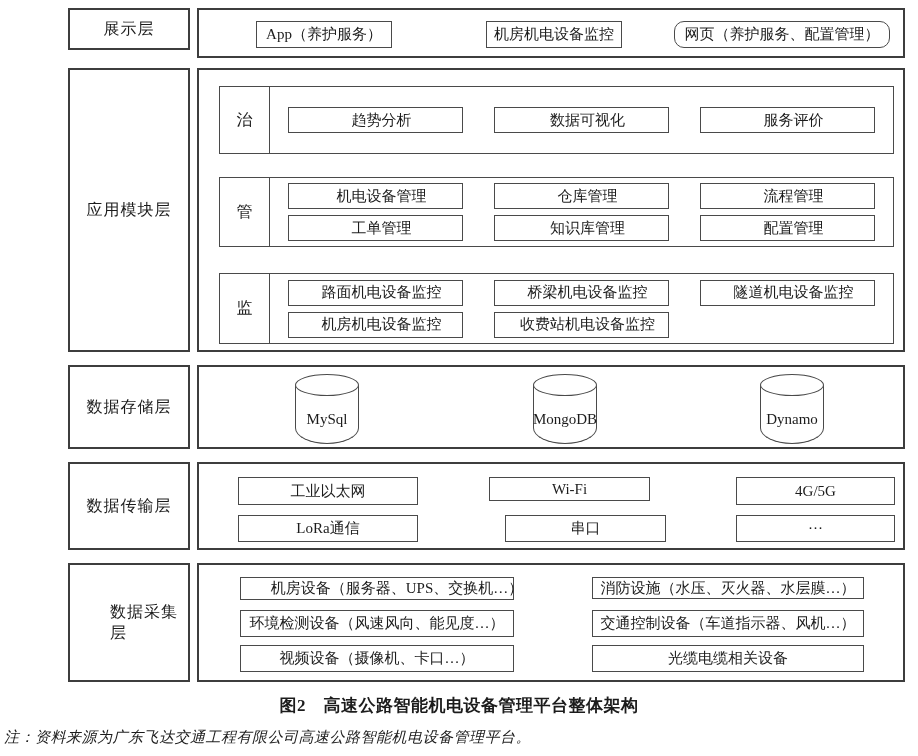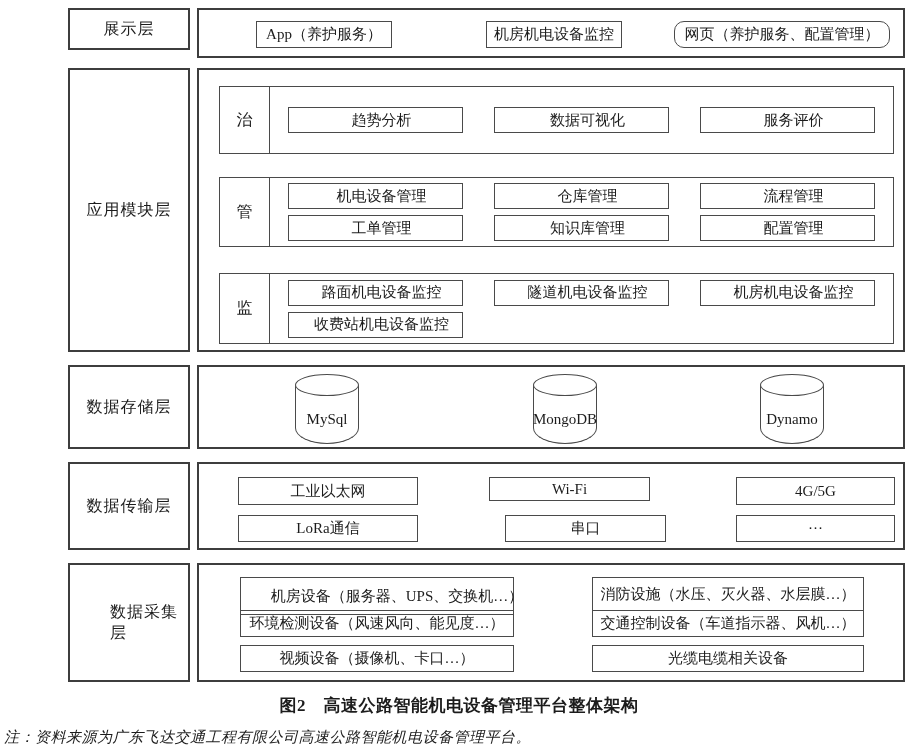--- a/index.html
+++ b/index.html
@@ -106,20 +106,21 @@
         <div class="g-item">工单管理</div>
         <div class="g-item">知识库管理</div>
         <div class="g-item">配置管理</div>
       </div>
     </div>
 
     <div class="group" style="top:203px;height:71px;">
       <div class="group-tag">监</div>
       <div class="group-items">
         <div class="g-item">路面机电设备监控</div>
+        <div class="g-item">桥梁机电设备监控</div>
         <div class="g-item">隧道机电设备监控</div>
         <div class="g-item">机房机电设备监控</div>
         <div class="g-item">收费站机电设备监控</div>
       </div>
     </div>
   </div>
 
   <div class="layer-label" style="top:365px;height:84px;">数据存储层</div>
   <div class="layer-content" style="top:365px;height:84px;">
     <div class="cyl" style="left:96px;">
@@ -144,22 +145,22 @@
     <div class="t-item" style="left:8px;top:13px;width:180px;height:28px;">工业以太网</div>
     <div class="t-item" style="left:259px;top:13px;width:161px;height:24px;">Wi-Fi</div>
     <div class="t-item" style="left:506px;top:13px;width:159px;height:28px;">4G/5G</div>
     <div class="t-item" style="left:8px;top:51px;width:180px;height:27px;">LoRa通信</div>
     <div class="t-item" style="left:275px;top:51px;width:161px;height:27px;">串口</div>
     <div class="t-item" style="left:506px;top:51px;width:159px;height:27px;">···</div>
   </div>
 
   <div class="layer-label" style="top:563px;height:119px;padding-left:40px;">数据采集层</div>
   <div class="layer-content" style="top:563px;height:119px;">
-    <div class="c-item" style="left:41px;top:12px;width:274px;height:38px;padding-left:40px;">机房设备（服务器、UPS、交换机…）</div>
-    <div class="c-item" style="left:393px;top:12px;width:272px;height:34px;">消防设施（水压、灭火器、水层膜…）</div>
+    <div class="c-item" style="left:41px;top:12px;width:274px;height:23px;padding-left:40px;">机房设备（服务器、UPS、交换机…）</div>
+    <div class="c-item" style="left:393px;top:12px;width:272px;height:22px;">消防设施（水压、灭火器、水层膜…）</div>
     <div class="c-item" style="left:41px;top:45px;width:274px;height:27px;">环境检测设备（风速风向、能见度…）</div>
     <div class="c-item" style="left:393px;top:45px;width:272px;height:27px;">交通控制设备（车道指示器、风机…）</div>
     <div class="c-item" style="left:41px;top:80px;width:274px;height:27px;">视频设备（摄像机、卡口…）</div>
     <div class="c-item" style="left:393px;top:80px;width:272px;height:27px;">光缆电缆相关设备</div>
   </div>
 
   <div class="caption">图2　高速公路智能机电设备管理平台整体架构</div>
   <div class="note">注：资料来源为广东飞达交通工程有限公司高速公路智能机电设备管理平台。</div>
 
 </div>

